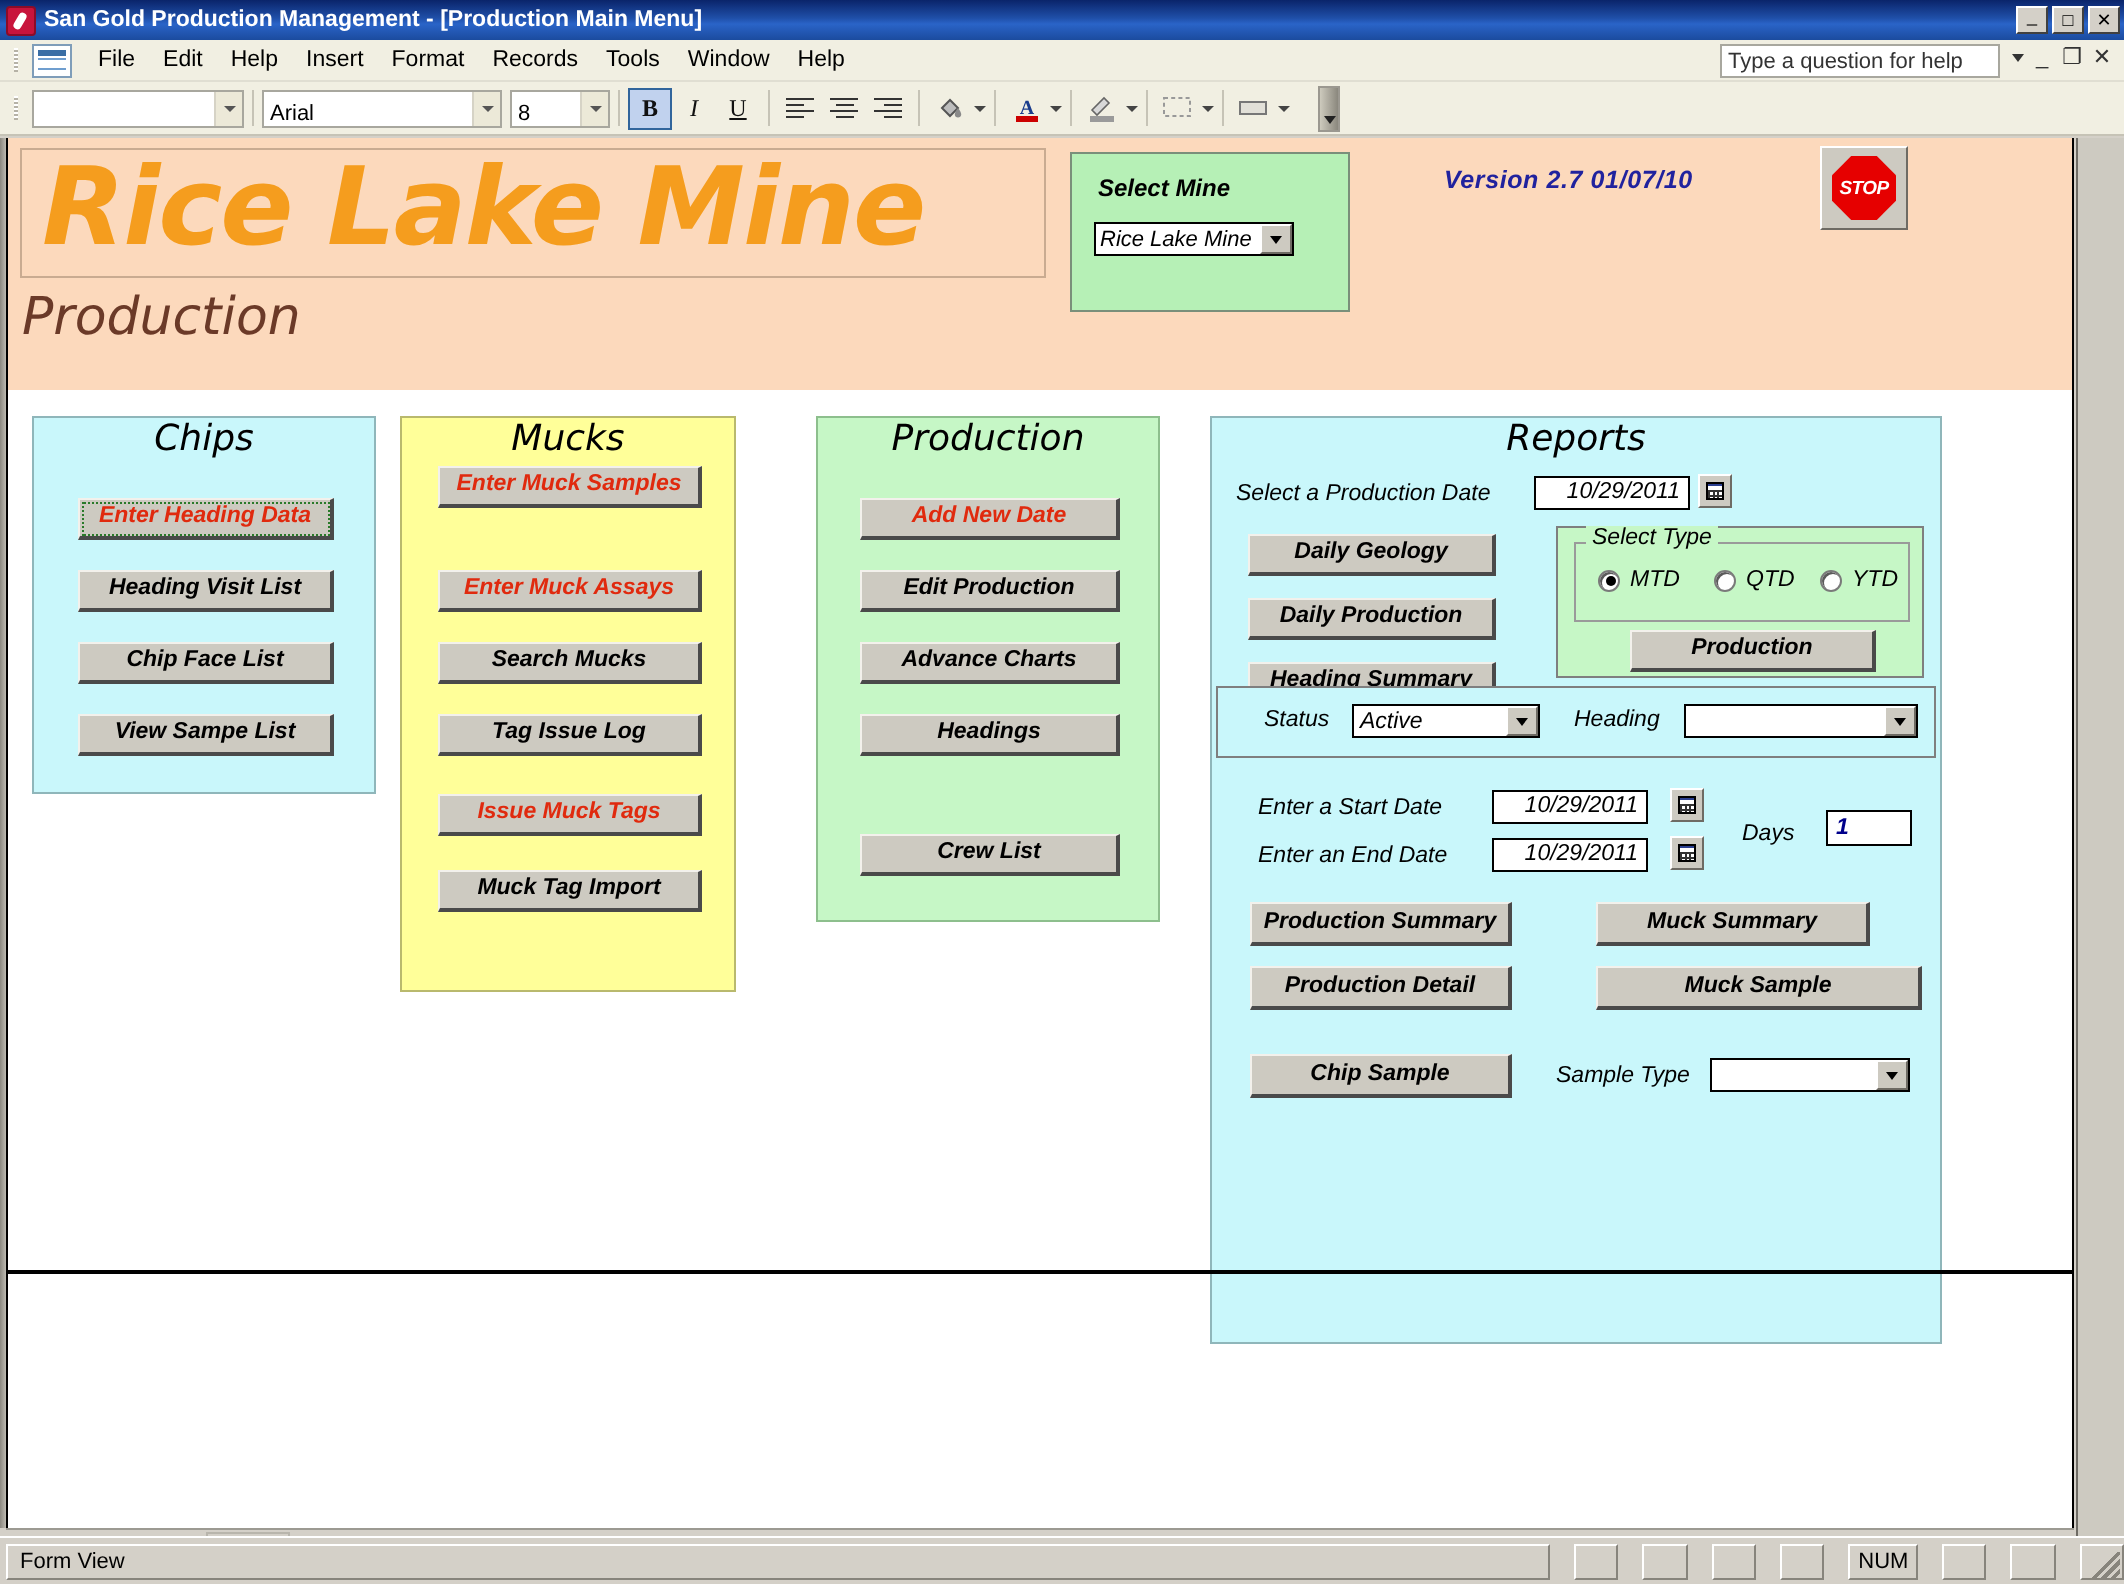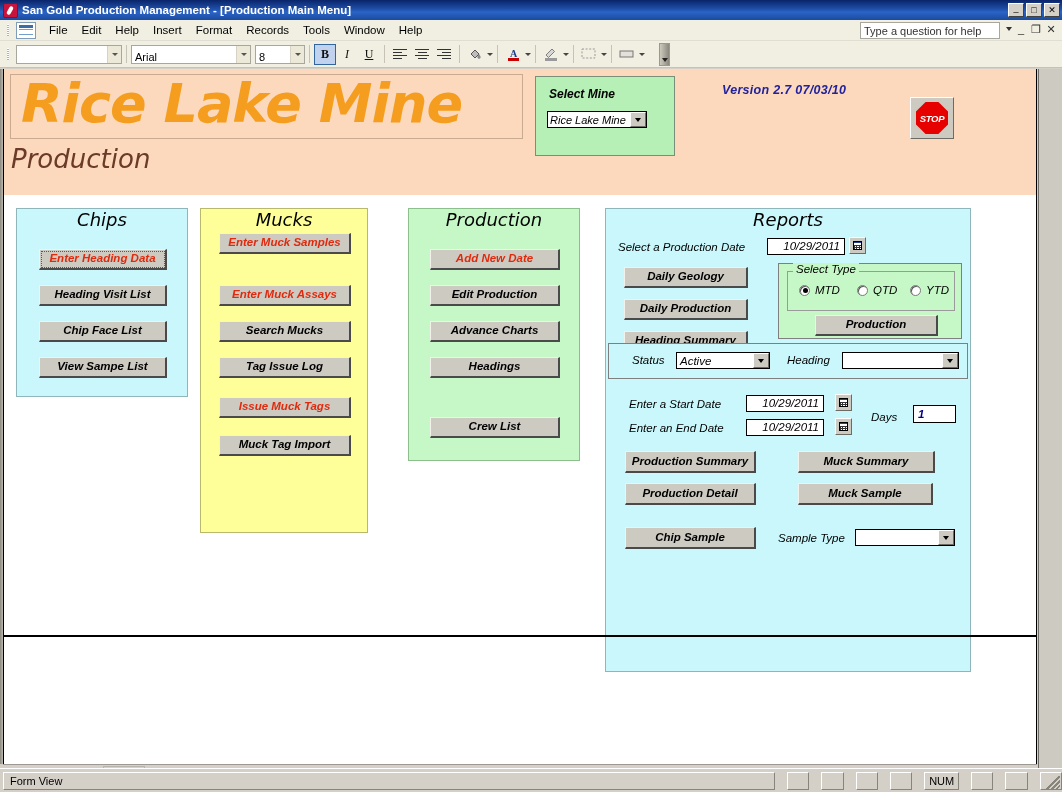--- a/index.html
+++ b/index.html
@@ -168,21 +168,21 @@
     content:""; position:absolute; left:4px;top:5px;width:0;height:0;
     border-left:3.5px solid transparent;border-right:3.5px solid transparent;border-top:4px solid #000;
   }
   #version{
     position:absolute; left:718px; top:14px; font-size:12.5px; font-weight:bold;
     color:#20229e; letter-spacing:.3px;
   }
   #stopbtn{
     position:absolute; left:906px; top:4px; width:44px; height:42px;
     background:#cdcac1; border:1px solid #fff; border-right-color:#6e6b64; border-bottom-color:#6e6b64;
-    display:flex; align-items:center; justify-content:center;margin-top:24px;
+    display:flex; align-items:center; justify-content:center;
   }
   .stopsign{
     width:32px;height:32px;background:#e60000;
     clip-path:polygon(30% 0,70% 0,100% 30%,100% 70%,70% 100%,30% 100%,0 70%,0 30%);
     display:flex;align-items:center;justify-content:center;
     font-size:9.5px;font-weight:bold;color:#fff;letter-spacing:-.3px;
   }
 
   
   .abtn{
@@ -196,21 +196,21 @@
   .abtn.red{ color:#e02a0e; }
   .abtn.focus{ outline:1px dotted #2a7a2a; outline-offset:-3px; }
 
   
   .panel{ position:absolute; }
   .panel h3{
     margin:0; font-weight:normal; font-size:18px; text-align:center;
     font-family:"DejaVu Sans", sans-serif; color:#000; line-height:22px;
   }
   #chips{ left:12px; top:139px; width:172px; height:189px; background:#c9f7fb; border:1px solid #8fb6ba;}
-  #mucks{ left:196px; top:139px; width:168px; height:325px; background:#ffff99; border:1px solid #b9b96d;}
+  #mucks{ left:196px; top:139px; width:168px; height:288px; background:#ffff99; border:1px solid #b9b96d;}
   #prodpanel{ left:404px; top:139px; width:172px; height:253px; background:#c6f7c6; border:1px solid #8dbf8d;}
   #reports{ left:601px; top:139px; width:366px; height:464px; background:#c9f7fb; border:1px solid #8fb6ba;}
 
   
   .rlabel{ position:absolute; font-size:11.5px; color:#000; }
   .datebox{
     position:absolute; background:#fff; border:1px solid #000;
     font-size:11.5px; color:#000; text-align:right; padding-right:4px;
     line-height:15px; height:17px;
   }
@@ -448,21 +448,21 @@
       <div id="prodsub">Production</div>
 
       <div id="selmine">
         <div class="lbl">Select Mine</div>
         <div id="minecombo">
           <span>Rice Lake Mine</span>
           <div class="arw"></div>
         </div>
       </div>
 
-      <div id="version">Version 2.7   07/03/10</div>
+      <div id="version">Version 2.7   01/07/10</div>
 
       <div id="stopbtn">
         <div class="stopsign">STOP</div>
       </div>
     </div>
 
     <div class="panel" id="chips">
       <h3>Chips</h3>
       <div class="abtn red focus" style="position:absolute;left:22px;top:40px;width:128px;height:21px">Enter Heading Data</div>
       <div class="abtn" style="position:absolute;left:22px;top:76px;width:128px;height:21px">Heading Visit List</div>
@@ -538,21 +538,21 @@
       <div class="rlabel" style="left:23px;top:213px">Enter an End Date</div>
       <div class="datebox" style="left:140px;top:210px;width:78px">10/29/2011</div>
       <div class="calbtn" style="left:229px;top:209px"></div>
 
       <div class="rlabel" style="left:265px;top:202px">Days</div>
       <div class="daysbox" style="left:307px;top:196px;width:43px">1</div>
 
       <div class="abtn" style="position:absolute;left:19px;top:242px;width:131px;height:22px">Production Summary</div>
       <div class="abtn" style="position:absolute;left:19px;top:274px;width:131px;height:22px">Production Detail</div>
       <div class="abtn" style="position:absolute;left:192px;top:242px;width:137px;height:22px">Muck Summary</div>
-      <div class="abtn" style="position:absolute;left:192px;top:274px;width:135px;height:22px">Muck Sample</div>
+      <div class="abtn" style="position:absolute;left:192px;top:274px;width:163px;height:22px">Muck Sample</div>
       <div class="abtn" style="position:absolute;left:19px;top:318px;width:131px;height:22px">Chip Sample</div>
 
       <div class="rlabel" style="left:172px;top:323px">Sample Type</div>
       <div class="combobox" style="left:249px;top:320px;width:100px">
         <span></span>
         <div class="arw"></div>
       </div>
     </div>
 
     <div id="divider"></div>

